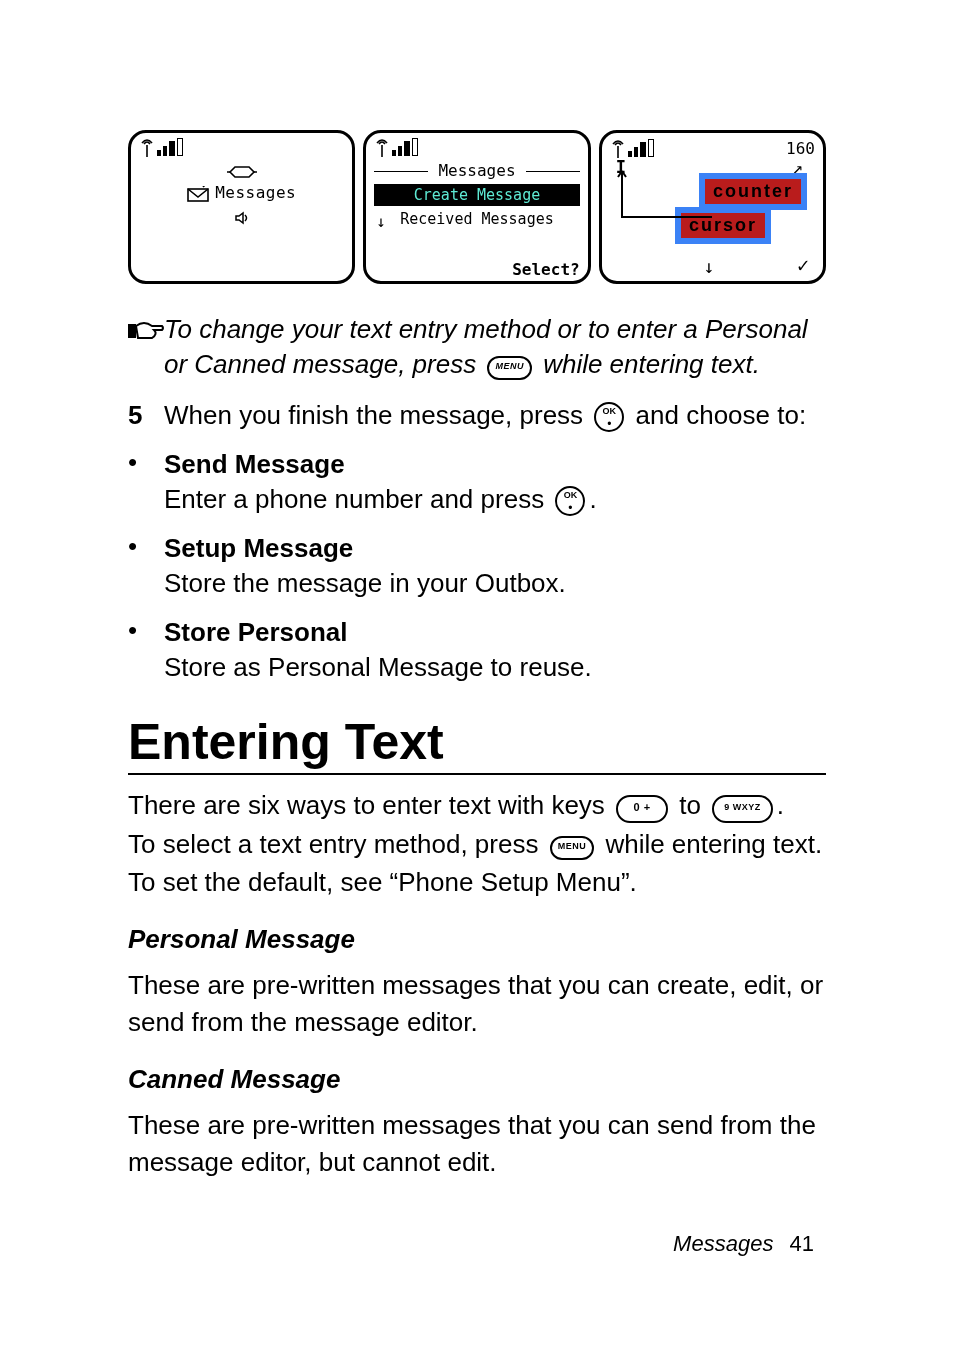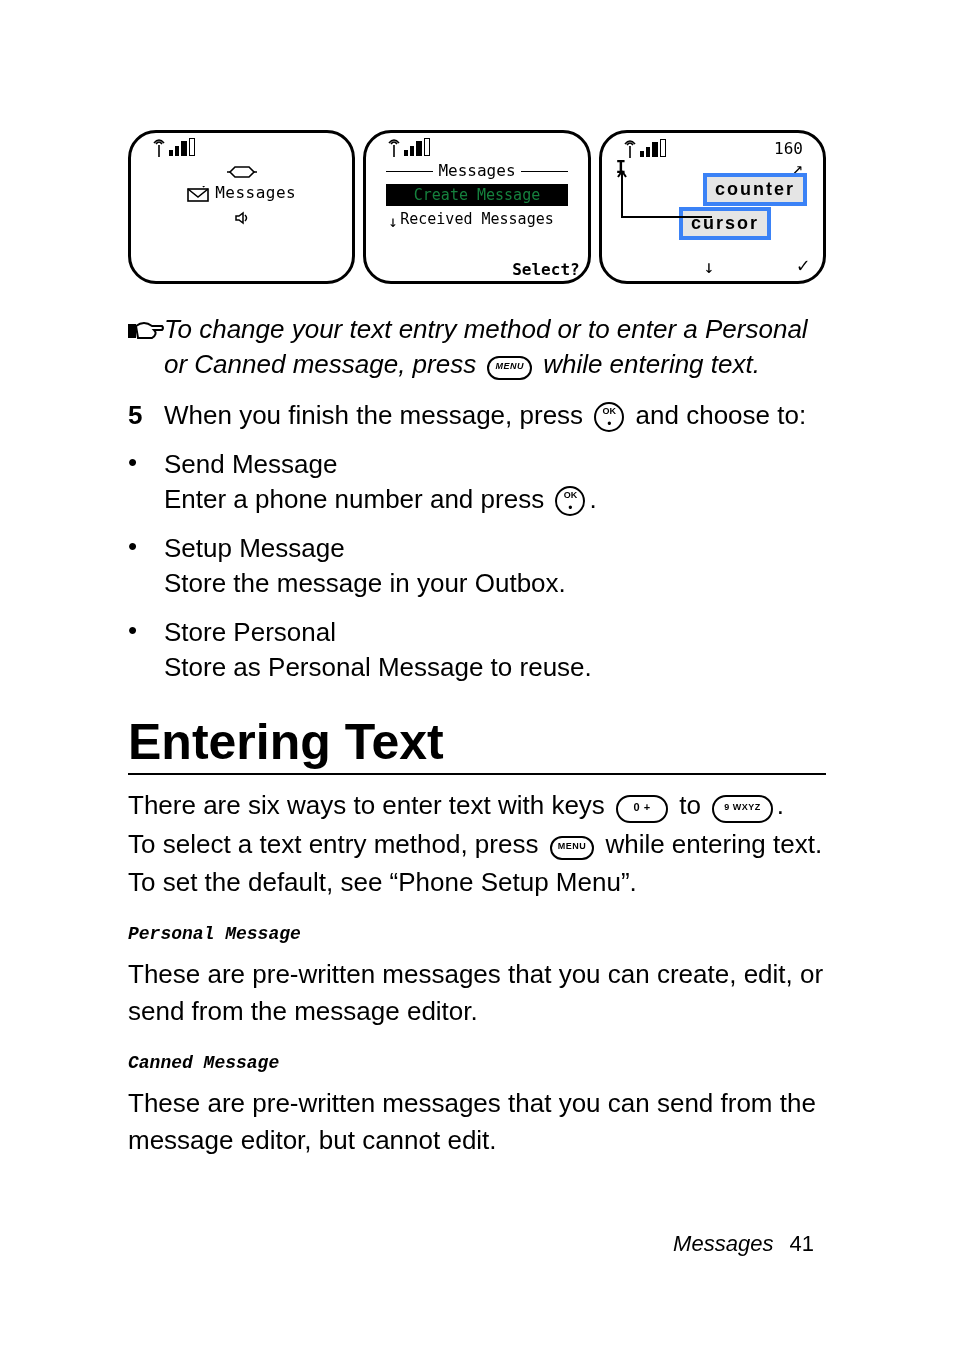--- a/index.html
+++ b/index.html
@@ -19,25 +19,25 @@
   
   .screens {
     display: flex;
     justify-content: space-between;
     gap: 8px;
     margin-bottom: 28px;
   }
   .screen {
     flex: 1 1 0;
     border: 3px solid #000;
-    border-radius: 28px;
+    border-radius: 18px;
     height: 154px;
     position: relative;
     box-sizing: border-box;
-    padding: 6px 20px;
+    padding: 6px 8px;
     font-family: "Lucida Console", Consolas, monospace;
     font-size: 15px;
     color: #000;
     overflow: hidden;
   }
   .status-row { display:flex; align-items:center; gap:2px; font-size:15px; }
   .antenna-icon { width:16px; height:18px; display:inline-block; position:relative; }
   .antenna-icon svg { width:100%; height:100%; }
   .bars-icon { display:inline-flex; align-items:flex-end; gap:2px; height:16px;}
   .bars-icon span { width:4px; background:#000; display:inline-block; }
@@ -50,29 +50,29 @@
   .spk-icon { width:16px; height:16px; display:block; margin:8px auto 0 auto;}
   .s1-label-row { text-align:center; }
   .s1-label { font-size:16px; letter-spacing:0.5px; }
 
   
   .s2-title-row { text-align:center; position:relative; margin-top:4px; font-size:16px;}
   .s2-title-row::before, .s2-title-row::after {
     content:""; position:absolute; top:50%; width:26%; border-top:1px solid #000;
   }
   .s2-title-row::before{left:0} .s2-title-row::after{right:0}
-  .s2-item1 { background:#000; color:#15803d; text-align:center; padding:2px 4px; margin-top:4px; font-size:15px;}
+  .s2-item1 { background:#000; color:#5eead4; text-align:center; padding:2px 4px; margin-top:4px; font-size:15px;}
   .s2-item2 { text-align:center; font-size:15px; margin-top:4px; position:relative;}
   .s2-arrow { position:absolute; left:2px; top:2px; font-size:16px; }
   .s2-select { position:absolute; bottom:2px; right:8px; font-size:16px;font-weight:bold; }
 
   
   .s3-cursor { position:absolute; left:14px; top:24px; font-family: "Lucida Console", Consolas, monospace; font-size:17px; font-weight:bold;}
   .s3-arrow-up { position:absolute; right:20px; top:24px; font-size:18px;}
-  .label-box { position:absolute; border:4px solid #3b82f6; padding:2px 8px; font-family: Arial, sans-serif; font-weight:bold; font-size:18px; letter-spacing:2px; background:#e5e5e5;}
+  .label-box { position:absolute; border:6px solid #3b82f6; padding:2px 8px; font-family: Arial, sans-serif; font-weight:bold; font-size:18px; letter-spacing:2px; background:#b91c1c;}
   .label-counter { right:16px; top:40px; }
   .label-cursor { right:52px; top:74px; }
   .s3-bottom-arrow { position:absolute; bottom:4px; left:46%; font-size:18px;}
   .s3-check { position:absolute; bottom:4px; right:14px; font-size:20px;}
 
   
   .note-row { display:flex; align-items:flex-start; gap:0; margin-bottom:14px; }
   .hand-icon { width:36px; flex:0 0 36px; margin-top:6px;}
   .italic { font-style: italic; line-height:1.35; }
   .inline-key { display:inline-block; vertical-align:middle; margin:0 4px;}
@@ -81,37 +81,37 @@
   .ok-key { display:inline-block; width:26px; height:26px; border:2px solid #000; border-radius:50%; position:relative; vertical-align:middle; margin:0 4px;}
   .ok-key::after{ content: attr(data-txt); position:absolute; top:1px; left:0; right:0; text-align:center; font-size:9px; font-weight:bold;}
   .ok-key::before{ content:"•"; position:absolute; bottom:-2px; left:0; right:0; text-align:center; font-size:12px;}
 
   .step-row { display:flex; gap:18px; margin:10px 0 14px 0; line-height:1.35;}
   .step-num { font-weight:bold; width:18px; flex:0 0 18px;}
 
   ul.bullets { list-style:none; padding:0; margin:0 0 20px 0;}
   ul.bullets > li { display:flex; gap:18px; margin-bottom:14px; line-height:1.35;}
   ul.bullets > li::before { content:"•"; font-size:26px; width:18px; flex:0 0 18px; line-height:1.2;}
-  .li-body .head { font-weight:normal; }
+  .li-body .head { font-weight:bold; }
 
   h1.section {
     font-family: "Segoe UI", Arial, sans-serif;
     font-weight: 900;
     font-size: 50px;
     margin: 28px 0 6px 0;
     border-bottom: 2px solid #000;
     padding-bottom: 2px;
     letter-spacing: 0px;
   }
   p.body { line-height:1.4; margin:12px 0 8px 0;}
   h3.sub {
-    font-family: Liberation Mono, monospace;
+    font-family: Liberation Sans, sans-serif;
     font-weight: 800;
     font-style: italic;
-    font-size: 18px;
+    font-size: 26px;
     margin: 24px 0 8px 0;
   }
 
   .footer {
     position:absolute; bottom:88px; right:140px;
     font-style: italic; font-size:22px;
   }
   .footer .pnum { font-style: normal; margin-left:10px;}
 </style>
 </head>

